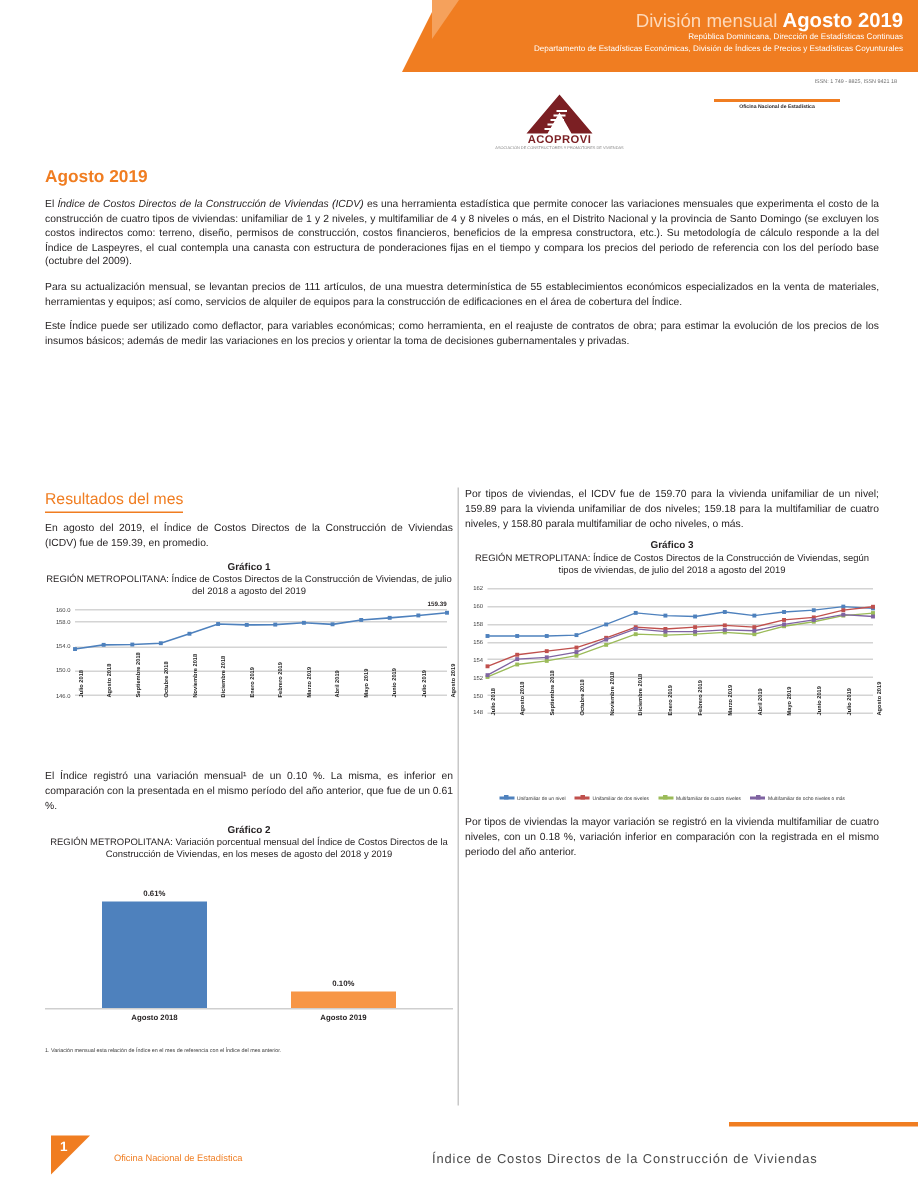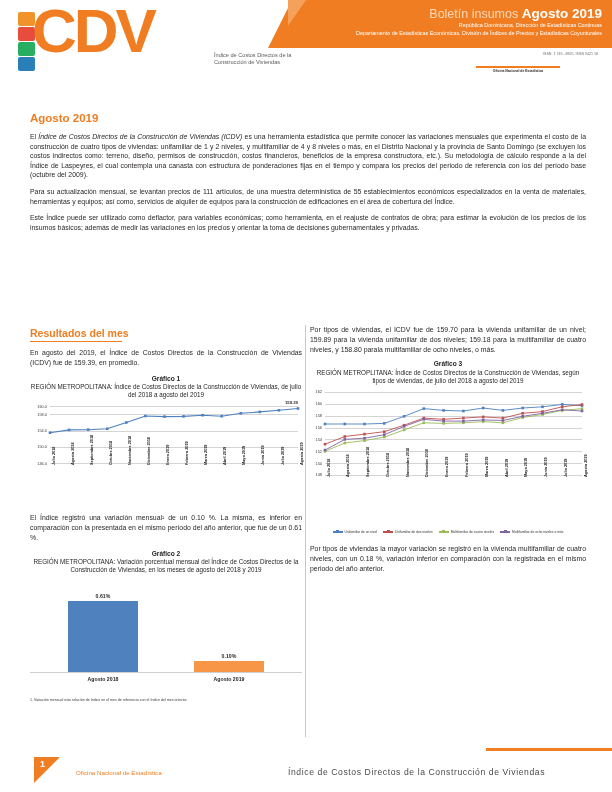--- a/index.html
+++ b/index.html
@@ -65,21 +65,21 @@
 
   
   .intro { position:absolute; left:30px; top:112px; width:556px; }
   h1.month { color:#f07d21; font-size:11.5px; font-weight:bold; margin:0 0 8px 0; }
   p.body { font-size:6.9px; line-height:9.6px; text-align:justify; margin:0 0 7px 0; color:#231f20; }
   p.body i { font-style:italic; }
 
   
   .sect-title {
     position:absolute; left:30px; top:327px;
-    color:#f07d21; font-size:10.5px; font-weight:bold;
+    color:#f07d21; font-size:10.5px; font-weight:normal;
   }
   .sect-underline { position:absolute; left:30px; top:341px; width:92px; height:1.4px; background:#f07d21; }
 
   
   .col-left  { position:absolute; left:30px;  top:348px; width:272px; }
   .col-right { position:absolute; left:310px; top:325px; width:276px; }
   .col-div   { position:absolute; left:305px; top:325px; width:1px; height:412px; background:#c8c8c8; }
 
   p.col { font-size:6.9px; line-height:9.8px; text-align:justify; margin:0 0 7px 0; }
   p.colj { font-size:6.9px; line-height:9.8px; text-align:justify; margin:0 0 6px 0; }
@@ -115,42 +115,46 @@
            border-left:26px solid #f07d21; border-bottom:26px solid transparent; }
   .pgnum { position:absolute; left:40px; top:4px; color:#ffffff; font-size:9px; font-weight:bold; }
   .foot-one { position:absolute; left:76px; top:14px; color:#f07d21; font-size:6.2px; }
   .foot-title { position:absolute; left:288px; top:12px; color:#4a4a4a; font-size:8.6px; letter-spacing:.6px; }
 </style>
 </head>
 <body>
 
 <div class="header">
 
-  <div class="logo-block">
-    <div class="logo-dots">
-      <span class="d1"></span>
-        <span class="d2"></span>
-        <span class="d3"></span>
-        <span class="d4"></span>
-    </div>
-    <div class="logo-text">CDV</div>
-    <div class="logo-sub">Índice de Costos Directos de la Construcción de Viviendas</div>
-  </div>
 
   <div class="hdr-band">
     <div class="hdr-line1">
-      <span class="light">Boletín insumos</span>
+      <span class="light">División mensual</span>
       <span class="bold">Agosto 2019</span>
     </div>
     <div class="hdr-line2">República Dominicana, Dirección de Estadísticas Continuas</div>
     <div class="hdr-line3">Departamento de Estadísticas Económicas, División de Índices de Precios y Estadísticas Coyunturales</div>
   </div>
   <div class="hdr-issn">ISSN: 1 749 - 8825, ISSN 9421 18</div>
 
   <div class="assoc-logos">
+    <div class="acoprovi">
+      <svg width="60" height="28" viewBox="0 0 60 28">
+        <polygon points="30,1 52,27 38,27 30,13 22,27 8,27" fill="#7b1f23"></polygon>
+        <g stroke="#ffffff" stroke-width="1.3">
+          <line x1="20" y1="24" x2="31" y2="24"></line>
+          <line x1="22" y1="21" x2="32" y2="21"></line>
+          <line x1="24" y1="18" x2="33" y2="18"></line>
+          <line x1="26" y1="15" x2="34" y2="15"></line>
+          <line x1="28" y1="12" x2="35" y2="12"></line>
+        </g>
+      </svg>
+      <div class="nm">ACOPROVI</div>
+      <div class="sl">ASOCIACIÓN DE CONSTRUCTORES Y PROMOTORES DE VIVIENDAS</div>
+    </div>
     <div class="one">
       <div class="bar"></div>
       <div class="sl">Oficina Nacional de Estadística</div>
     </div>
   </div>
 </div>
 
 <div class="intro">
   <h1 class="month">Agosto 2019</h1>
   <p class="body">

